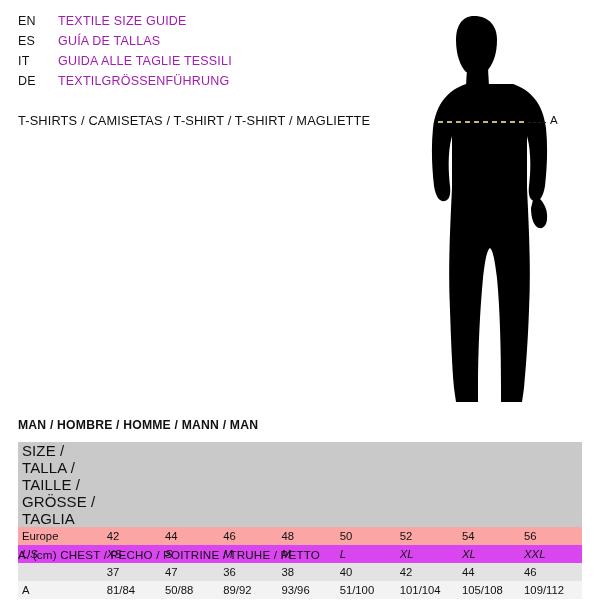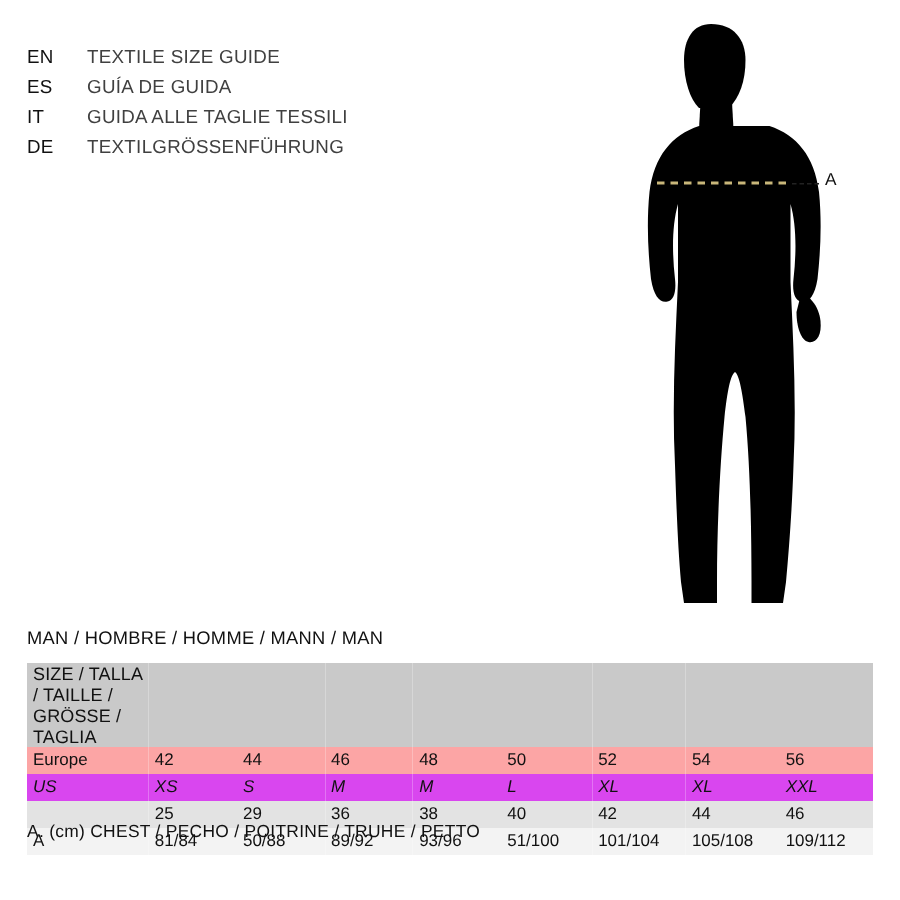--- a/index.html
+++ b/index.html
@@ -35,23 +35,22 @@
     height: 20px;
     font-size: 12.5px;
     letter-spacing: 0.2px;
   }
   .lang-code {
     width: 40px;
     flex: 0 0 40px;
     color: #111111;
   }
   .lang-text {
-    color: #404040;
+    color: #a21caf;
     white-space: nowrap;
-    margin-top: 17px;
   }
 
   
   .cat-block {
     position: absolute;
     left: 18px;
     top: 110px;
     width: 360px;
   }
   .cat-line {
@@ -86,42 +85,42 @@
     height: 0;
     border-top: 1px dashed #222;
   }
 
   
   .man-title {
     position: absolute;
     left: 18px;
     top: 418px;
     font-size: 12.2px;
-    font-weight: normal;
+    font-weight: bold;
     letter-spacing: 0.2px;
     color: #111111;
   }
   table.size-table {
     position: absolute;
     left: 18px;
     top: 442px;
     width: 564px;
     border-collapse: collapse;
     font-size: 11.3px;
   }
   table.size-table td, table.size-table th {
     text-align: left;
     padding: 0 0 0 4px;
     height: 18px;
     font-weight: normal;
     color: #111111;
   }
   table.size-table thead td {
     background: #c9c9c9;
-    font-size: 12px;
+    font-size: 15px;
     letter-spacing: 0.1px;
   }
   tr.row-b { background: #fca5a5; }
   tr.row-c { background: #d946ef; font-style: italic; }
   tr.row-d { background: #e3e3e3; }
   tr.row-e { background: #f3f3f3; }
   .col-label { width: 88px; }
   .col-v { width: 66px; }
 
   .footnote {
@@ -138,33 +137,34 @@
 
 <div class="page">
 
   <div class="lang-block">
     <div class="lang-row">
       <span class="lang-code">EN</span>
       <span class="lang-text">TEXTILE SIZE GUIDE</span>
     </div>
     <div class="lang-row">
       <span class="lang-code">ES</span>
-      <span class="lang-text">GUÍA DE GUIDA</span>
+      <span class="lang-text">GUÍA DE TALLAS</span>
     </div>
     <div class="lang-row">
       <span class="lang-code">IT</span>
       <span class="lang-text">GUIDA ALLE TAGLIE TESSILI</span>
     </div>
     <div class="lang-row">
       <span class="lang-code">DE</span>
       <span class="lang-text">TEXTILGRÖSSENFÜHRUNG</span>
     </div>
   </div>
 
   <div class="cat-block">
+    <div class="cat-line">T-SHIRTS / CAMISETAS / T-SHIRT / T-SHIRT / MAGLIETTE</div>
   </div>
 
   <div class="figure-wrap">
     <svg width="200" height="400" viewBox="0 0 200 400">
 
       <path d="M74,6 C62,6 56,16 56,30 C56,44 60,56 66,62 L86,62 C93,55 97,44 97,30 C97,16 89,6 74,6 Z" fill="#000000"></path>
 
       <path d="M67,58 L88,58 L89,76 L66,76 Z" fill="#000000"></path>
 
       <path d="M66,74
@@ -234,22 +234,22 @@
         <td>S</td>
         <td>M</td>
         <td>M</td>
         <td>L</td>
         <td>XL</td>
         <td>XL</td>
         <td>XXL</td>
       </tr>
       <tr class="row-d">
         <td class="col-label"></td>
-        <td>25</td>
-        <td>29</td>
+        <td>37</td>
+        <td>47</td>
         <td>36</td>
         <td>38</td>
         <td>40</td>
         <td>42</td>
         <td>44</td>
         <td>46</td>
       </tr>
       <tr class="row-e">
         <td class="col-label">A</td>
         <td>81/84</td>

